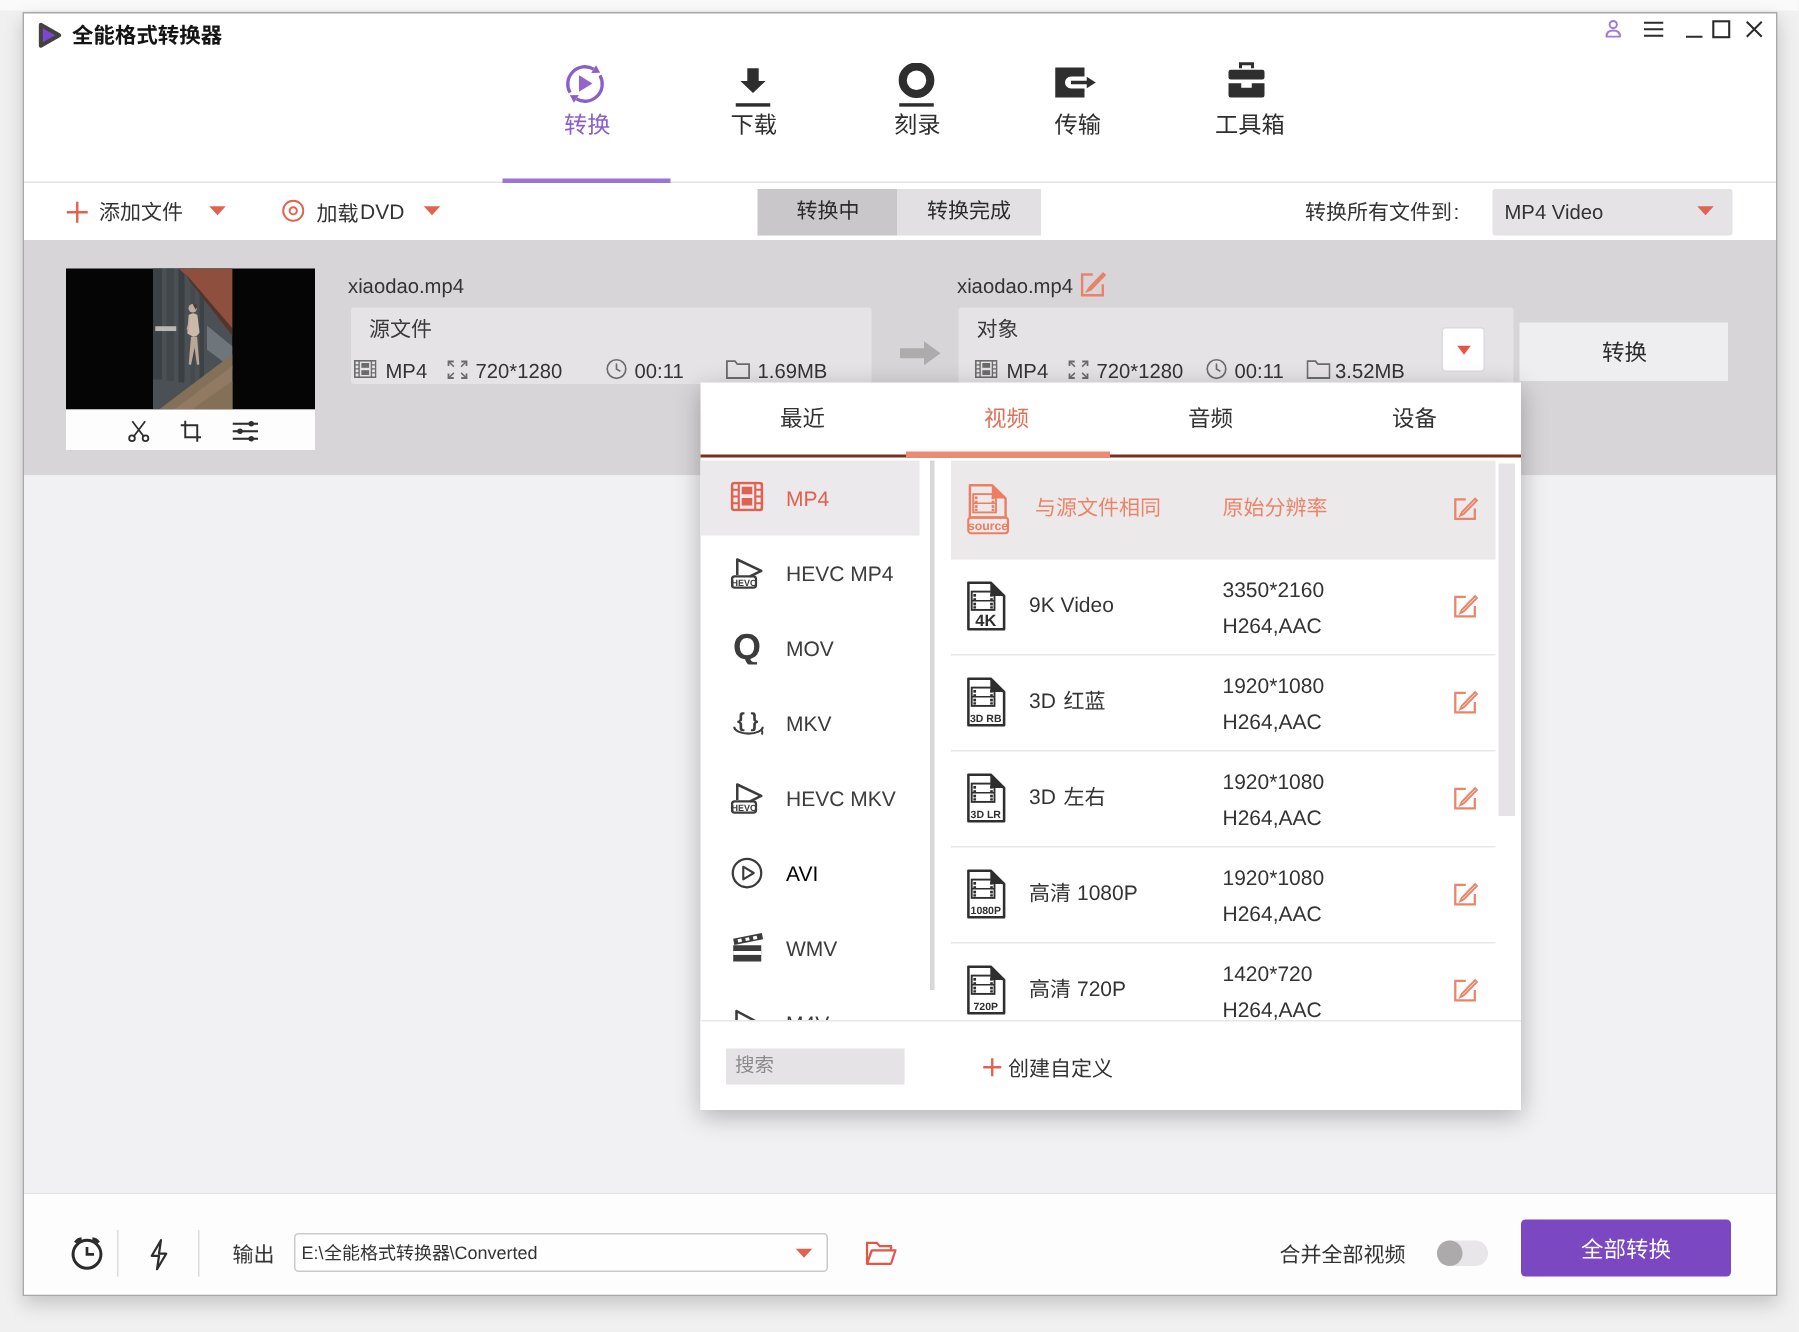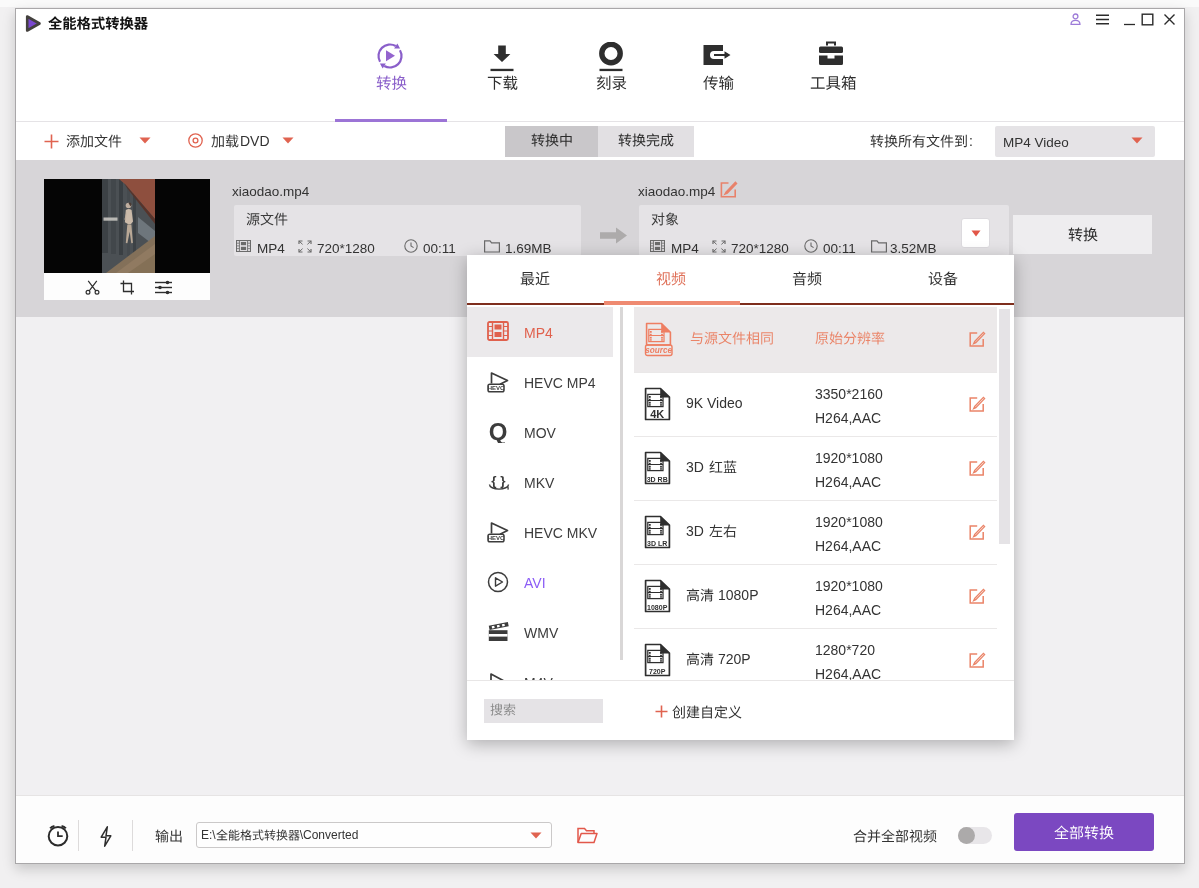--- a/index.html
+++ b/index.html
@@ -345,21 +345,21 @@
       <path d="M0.5 0.5 L11.5 0.5 L6 6.5 Z" fill="#e06350"></path>
     </svg>
   </div>
 <div style="position:absolute;left:188px;top:133px;">
     <svg width="15" height="15" viewBox="0 0 15 15" fill="none" stroke="#e06350">
       <circle cx="7.5" cy="7.5" r="6.7" stroke-width="1.3"></circle>
       <circle cx="7.5" cy="7.5" r="2.4" stroke-width="1.3"></circle>
     </svg>
   </div>
 <div style="position:absolute;left:211px;top:134px;">
-    <div style="display:flex;align-items:center">
+    <div style="display:flex;align-items:flex-end">
       <svg width="28" height="14" style="fill:#333;display:block;">
         <use href="#u52a0" x="0" width="14" height="14"></use>
         <use href="#u8f7d" x="14" width="14" height="14"></use>
       </svg>
       <span class="lat" style="font-size:14px;line-height:14.5px;margin-left:1px">DVD</span>
     </div>
   </div>
 <div style="position:absolute;left:282px;top:137px;">
     <svg width="12" height="7" viewBox="0 0 12 7">
       <path d="M0.5 0.5 L11.5 0.5 L6 6.5 Z" fill="#e06350"></path>
@@ -684,21 +684,21 @@
       <text x="9" y="19.4" font-family="Liberation Sans" font-size="6" font-weight="bold" fill="#3c3c3c" text-anchor="middle">HEVC</text>
     </svg>
   </div>
 <div style="position:absolute;left:524px;top:523.5px;"><span class="lat" style="font-size:14px;line-height:16px;color:#3c3c3c">HEVC MKV</span></div>
 <div style="position:absolute;left:487px;top:570.5px;">
     <svg width="22" height="22" viewBox="0 0 22 22" fill="none">
       <circle cx="11" cy="11" r="9.5" stroke="#3c3c3c" stroke-width="1.5"></circle>
       <path d="M8.5 6.8 L15.5 11 L8.5 15.2 Z" stroke="#3c3c3c" stroke-width="1.4" stroke-linejoin="round"></path>
     </svg>
   </div>
-<div style="position:absolute;left:524px;top:573.5px;"><span class="lat" style="font-size:14px;line-height:16px;color:#8b5cf6">AVI</span></div>
+<div style="position:absolute;left:524px;top:573.5px;"><span class="lat" style="font-size:14px;line-height:16px;color:#000000">AVI</span></div>
 <div style="position:absolute;left:487px;top:620.5px;">
     <svg width="24" height="21" viewBox="0 0 24 21" fill="#3c3c3c">
       <g transform="rotate(-11 3 7)">
         <rect x="2.2" y="4.6" width="19.5" height="4.2"></rect>
         <rect x="5" y="5.6" width="2.6" height="2.2" fill="#fff"></rect>
         <rect x="10.2" y="5.6" width="2.6" height="2.2" fill="#fff"></rect>
         <rect x="15.4" y="5.6" width="2.6" height="2.2" fill="#fff"></rect>
       </g>
       <path d="M1.8 9.2 H20.5 V20 H1.8 Z"></path>
       <rect x="1.8" y="13" width="18.7" height="2.6" fill="#fff"></rect>
@@ -706,21 +706,21 @@
   </div>
 <div style="position:absolute;left:524px;top:623.5px;"><span class="lat" style="font-size:14px;line-height:16px;color:#3c3c3c">WMV</span></div>
 <div style="position:absolute;left:487px;top:670.5px;">
     <svg width="22" height="20" viewBox="0 0 22 20" fill="none">
       <path d="M4 18 V3 L18 10.5" stroke="#3c3c3c" stroke-width="1.7" stroke-linejoin="round"></path>
     </svg>
   </div>
 <div style="position:absolute;left:524px;top:673.5px;"><span class="lat" style="font-size:14px;line-height:16px;color:#3c3c3c">M4V</span></div>
 <div class="abs" style="left:620px;top:307px;width:3px;height:353px;background:#d9d7d7"></div>
 <div class="abs" style="left:634px;top:306.5px;width:363px;height:65px;background:#ece9ea"></div>
-<div style="position:absolute;left:644px;top:322px;font-style:italic;">
+<div style="position:absolute;left:644px;top:322px;">
     <svg width="30" height="35" viewBox="0 0 30 35" fill="none">
 <path d="M2.6 1.5 H17.5 L26.4 10.2 V23 H2.6 Z" stroke="#ee7e62" stroke-width="1.6" stroke-linejoin="round"></path>
 <path d="M17.2 1.2 V10.4 H26.6 Z" fill="#ee7e62"></path>
 <rect x="4.8" y="7.4" width="15.2" height="12.2" stroke="#ee7e62" stroke-width="1.25"></rect>
 <path d="M4.8 13.5 H20 " stroke="#ee7e62" stroke-width="1.05"></path>
 <g fill="#ee7e62">
         <rect x="5.9" y="9" width="1.8" height="1.8"></rect>
         <rect x="5.9" y="11.8" width="1.8" height="1.8"></rect>
         <rect x="5.9" y="14.8" width="1.8" height="1.8"></rect>
         <rect x="5.9" y="17.2" width="1.8" height="1.5"></rect>
@@ -924,21 +924,21 @@
   </div>
 <div style="position:absolute;left:686px;top:651.5px;">
     <div style="display:flex;align-items:flex-start">
       <svg width="28" height="14" style="fill:#333;display:block;">
         <use href="#u9ad8" x="0" width="14" height="14"></use>
         <use href="#u6e05" x="14" width="14" height="14"></use>
       </svg>
       <span class="lat" style="font-size:14px;line-height:15.5px;padding-left:4px;">720P</span>
     </div>
   </div>
-<div style="position:absolute;left:815px;top:640.5px;"><span class="lat" style="font-size:14px;line-height:15px">1280*720</span></div>
+<div style="position:absolute;left:815px;top:640.5px;"><span class="lat" style="font-size:14px;line-height:15px">1420*720</span></div>
 <div style="position:absolute;left:815px;top:664.5px;"><span class="lat" style="font-size:14px;line-height:15px">H264,AAC</span></div>
 <div style="position:absolute;left:968px;top:650.5px;">
     <svg width="18" height="18" viewBox="0 0 18 18" fill="none" stroke="#ea8468">
       <path d="M15.2 9 V15.9 H2.2 V2.9 H9.2" stroke-width="1.5"></path>
       <path d="M6.6 11.5 L15.4 2.4 l1.2 1.2 L7.8 12.7 l-2.2 1 Z" stroke-width="1.3"></path>
     </svg>
   </div>
 <div class="abs" style="left:634px;top:691.5px;width:363px;height:1px;background:#eae8e8"></div>
 <div class="abs" style="left:999px;top:309px;width:11px;height:235px;background:#e5e3e6"></div>
 <div class="abs" style="left:467px;top:680px;width:547px;height:60px;background:#fff"></div>

